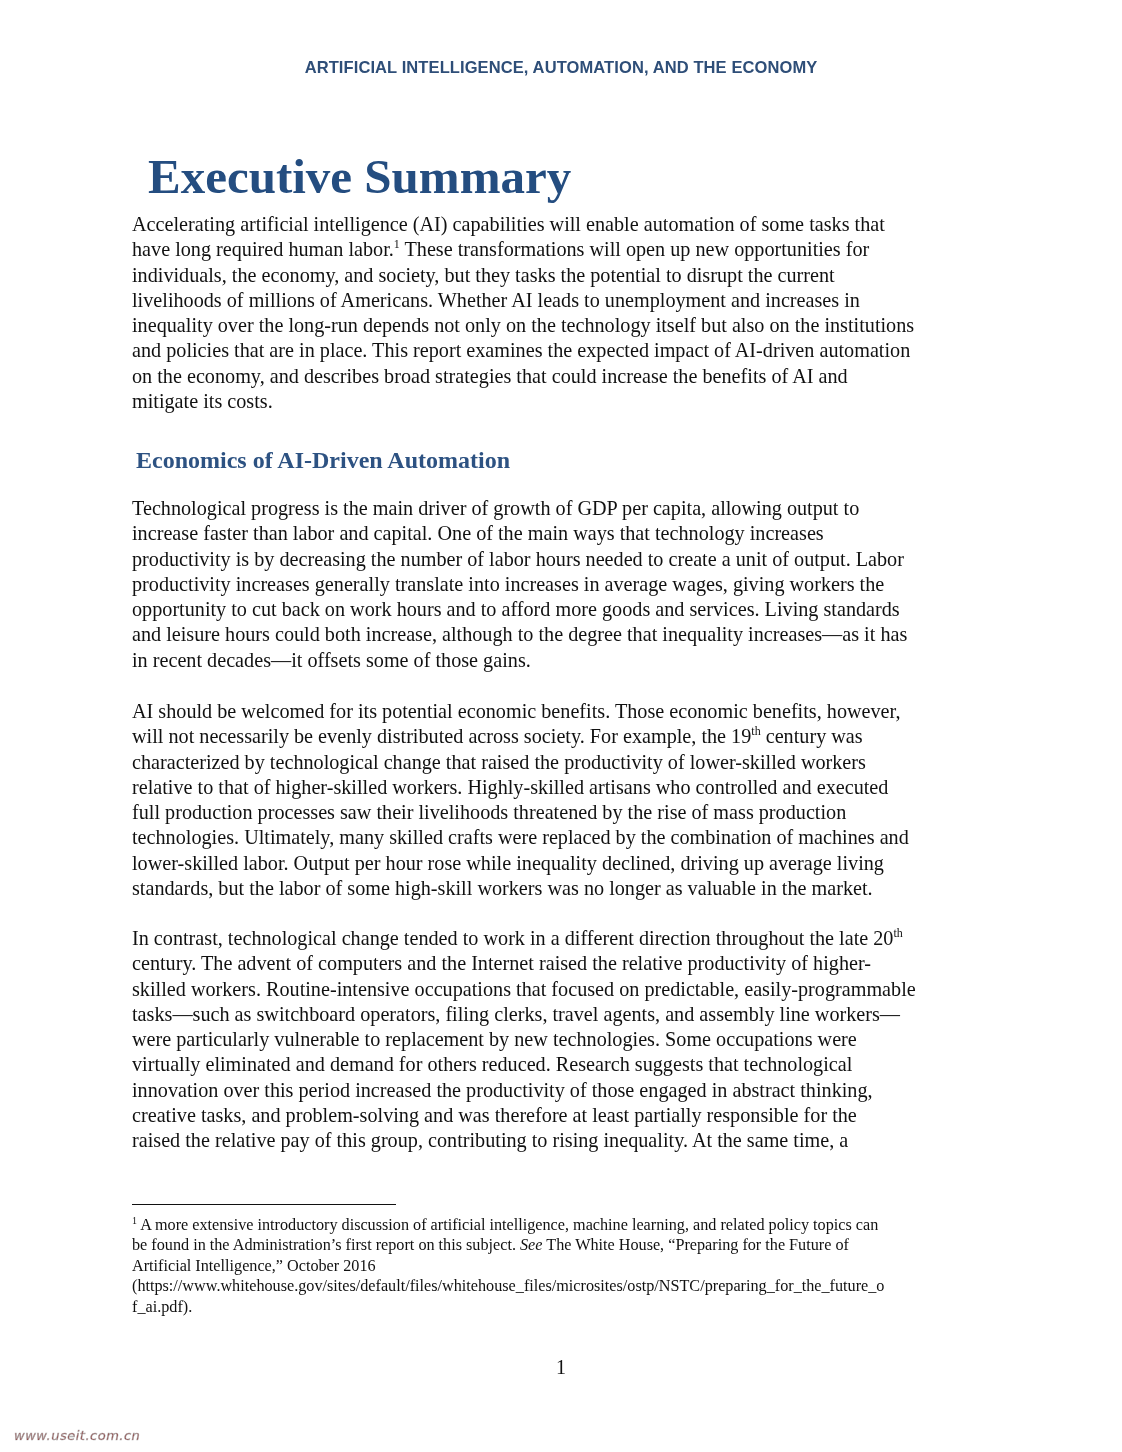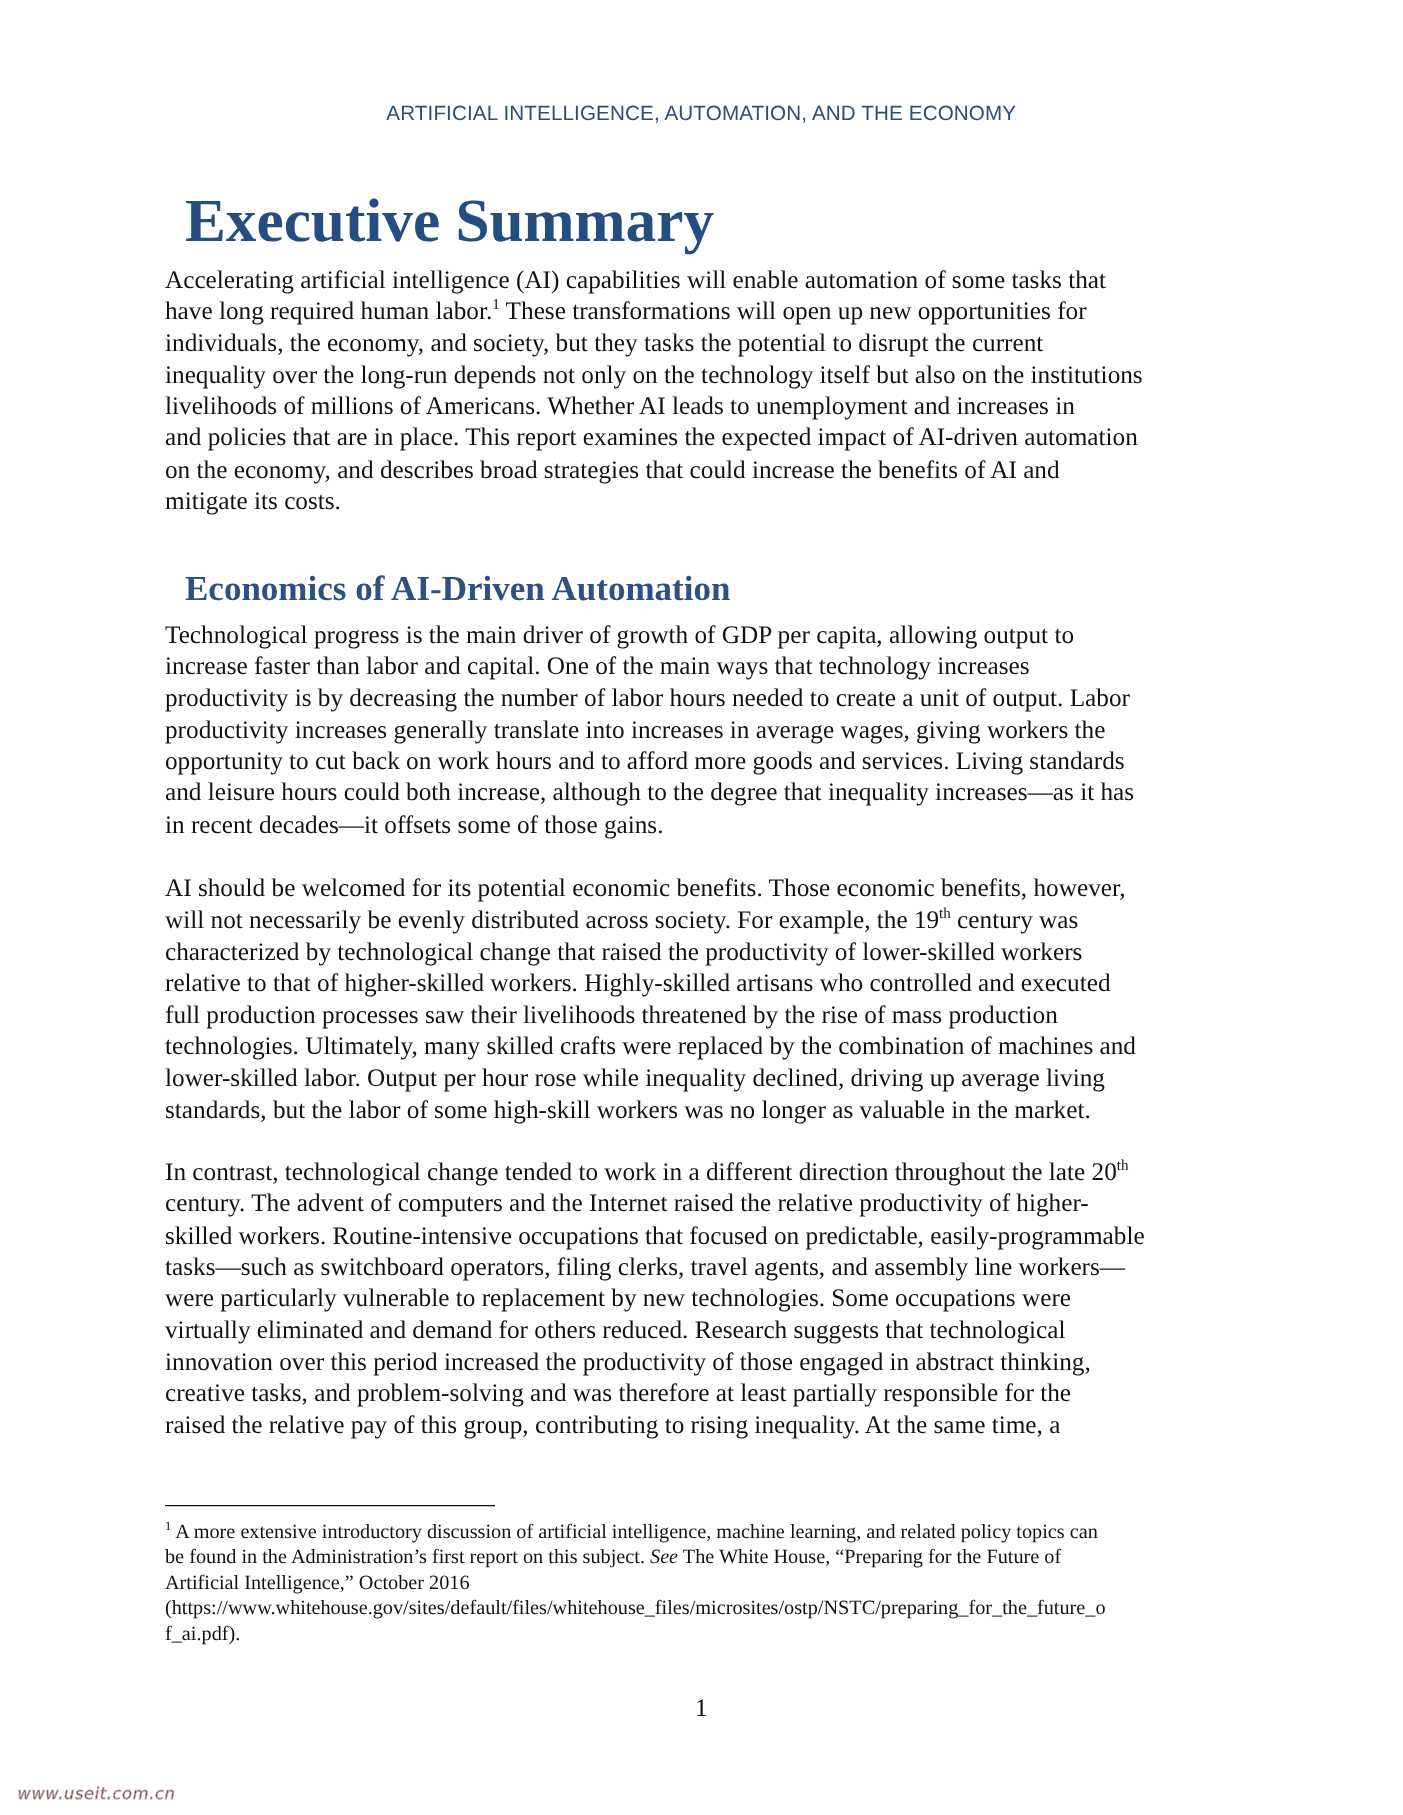--- a/index.html
+++ b/index.html
@@ -10,28 +10,29 @@
     body {
       width: 1122px;
       height: 1452px;
       position: relative;
       overflow: hidden;
       font-family: "Liberation Serif", "DejaVu Serif", serif;
       color: #111111;
     }
     .running-header {
       position: absolute;
-      top: 82px;
+      top: 58px;
       left: 0;
       width: 1122px;
       text-align: center;
       font-family: "Liberation Sans", "DejaVu Sans", sans-serif;
       font-size: 16.5px;
       color: #2e4e78;
       letter-spacing: 0.1px;
+      font-weight: bold;
     }
     .page-title {
       position: absolute;
       top: 130px;
       left: 132px;
       margin: 16px;
       font-family: "Liberation Serif", serif;
       font-weight: bold;
       font-size: 49px;
       line-height: 62px;
@@ -53,24 +54,24 @@
       font-size: 12px;
       line-height: 0;
       vertical-align: 0;
       position: relative;
       top: -8px;
     }
     .section-heading {
       position: absolute;
       top: 440px;
       left: 132px;
-      margin: 16px;
+      margin: 4px;
       font-family: "Liberation Serif", serif;
       font-weight: bold;
-      font-size: 28px;
+      font-size: 24px;
       line-height: 32px;
       color: #2d5282;
     }
     .footnote-rule {
       position: absolute;
       top: 1204px;
       left: 132px;
       width: 264px;
       height: 0;
       border-top: 1.3px solid #111111;
@@ -117,22 +118,22 @@
 <body>
 
 <div class="running-header">ARTIFICIAL INTELLIGENCE, AUTOMATION, AND THE ECONOMY</div>
 
 <h1 class="page-title">Executive Summary</h1>
 
 <div class="block" style="top:212px;">
   <span class="line">Accelerating artificial intelligence (AI) capabilities will enable automation of some tasks that</span>
   <span class="line"><span>have long required human labor.</span><sup>1</sup><span> These transformations will open up new opportunities for</span></span>
   <span class="line">individuals, the economy, and society, but they tasks the potential to disrupt the current</span>
+  <span class="line">livelihoods of millions of Americans. Whether AI leads to unemployment and increases in</span>
   <span class="line">inequality over the long-run depends not only on the technology itself but also on the institutions</span>
-  <span class="line">livelihoods of millions of Americans. Whether AI leads to unemployment and increases in</span>
   <span class="line">and policies that are in place. This report examines the expected impact of AI-driven automation</span>
   <span class="line">on the economy, and describes broad strategies that could increase the benefits of AI and</span>
   <span class="line">mitigate its costs.</span>
 </div>
 
 <h2 class="section-heading">Economics of AI-Driven Automation</h2>
 
 <div class="block" style="top:496px;">
   <span class="line">Technological progress is the main driver of growth of GDP per capita, allowing output to</span>
   <span class="line">increase faster than labor and capital. One of the main ways that technology increases</span>

